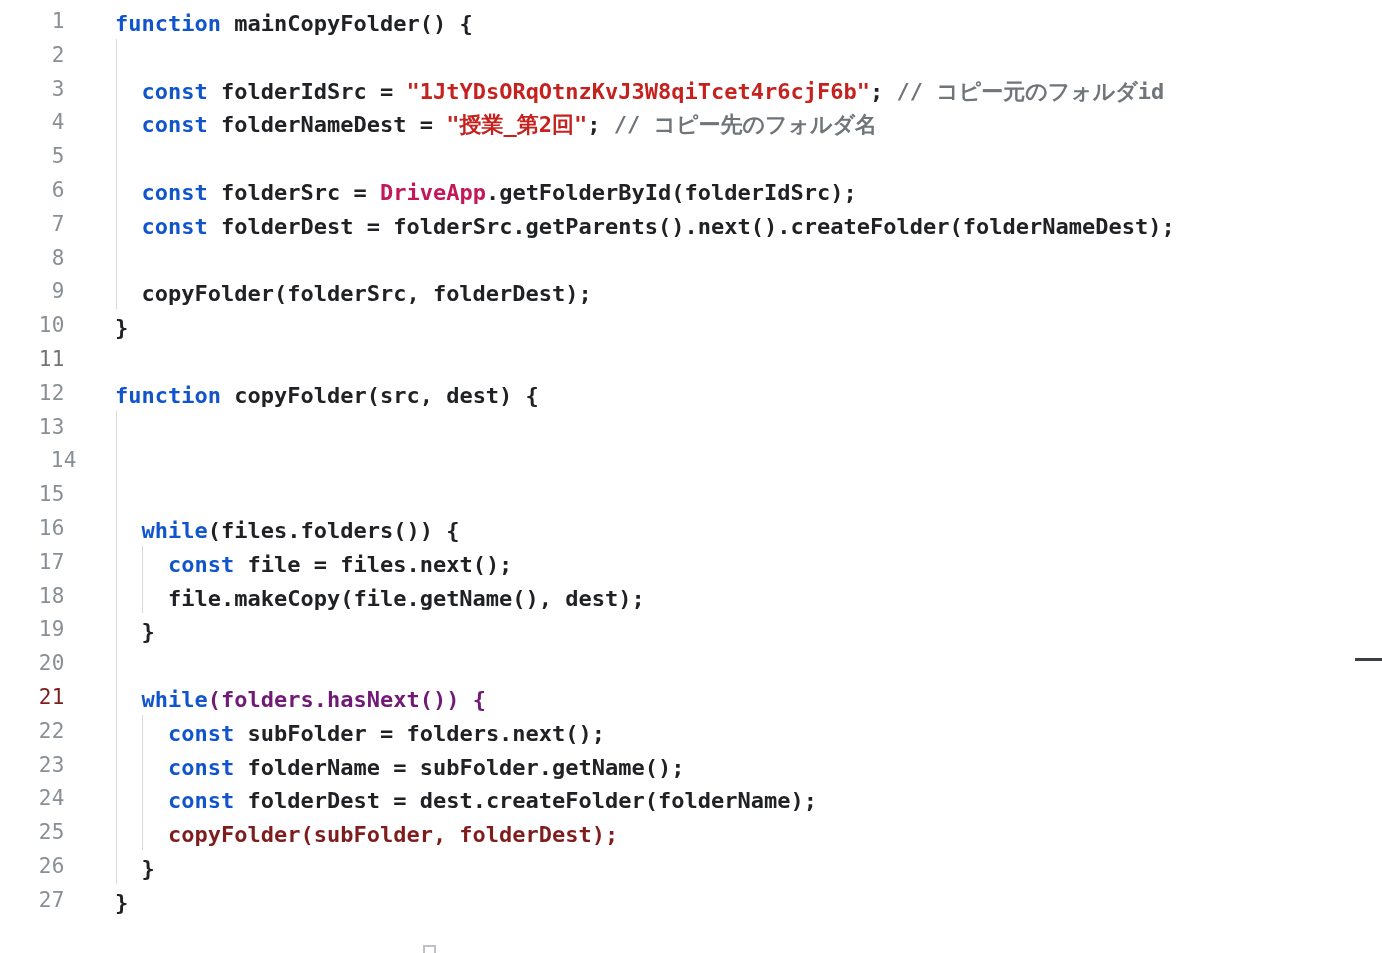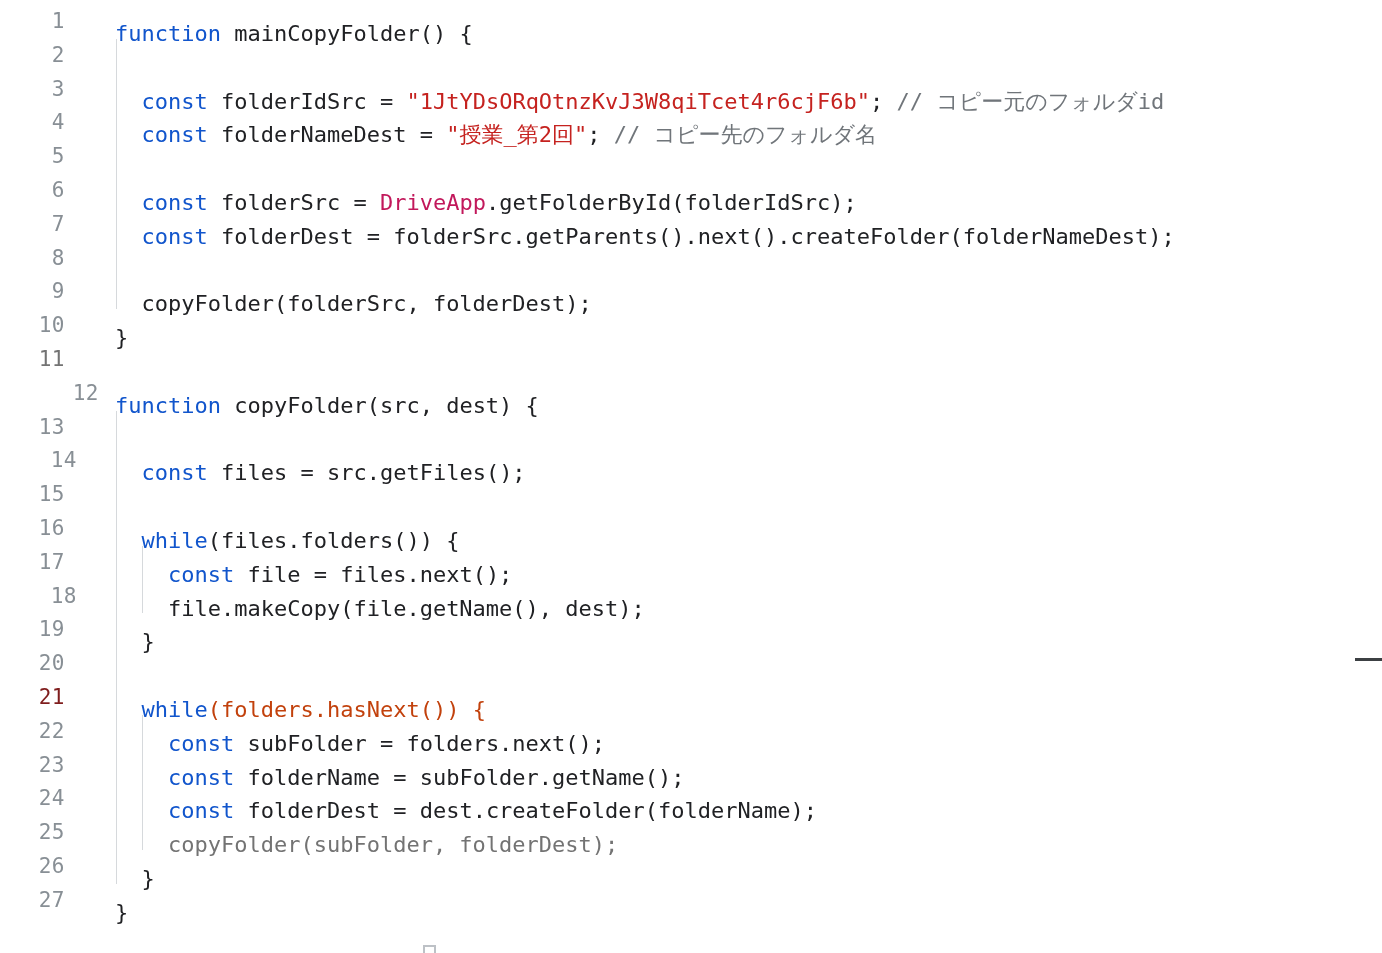--- a/index.html
+++ b/index.html
@@ -41,22 +41,23 @@
   }
   .guide {
     position: absolute;
     top: 0;
     bottom: 0;
     width: 1px;
   }
   .code {
     position: absolute;
     left: 115px;
-    top: 12px;
+    top: 2px;
     white-space: pre;
+    font-weight: bold;
   }
   .overview-marker {
     position: absolute;
     right: 0;
     top: 658px;
     width: 27px;
     height: 3px;
     background: #3c4043;
   }
   .bottom-glyph {
@@ -121,68 +122,67 @@
       </div>
       <div class="line">
         <span class="ln" style="color: rgb(136, 143, 149);">10</span>
         <span class="code"><span style="color: rgb(32, 33, 36);">}</span></span>
       </div>
       <div class="line">
         <span class="ln" style="color: #737373;">11</span>
         <span class="code"></span>
       </div>
       <div class="line">
-        <span class="ln" style="color: rgb(136, 143, 149); padding-left: 34px;">12</span>
+        <span class="ln" style="color: rgb(136, 143, 149);">12</span>
         <span class="code"><span style="color: rgb(17, 85, 204);">function</span><span style="color: rgb(32, 33, 36);"> copyFolder(src, dest) {</span></span>
       </div>
       <div class="line">
         <span class="ln" style="color: rgb(136, 143, 149);">13</span>
         <span class="guide" style="left: 115.5px; background: rgb(214, 217, 220);"></span>
       </div>
       <div class="line">
         <span class="ln" style="color: rgb(136, 143, 149); margin-left: 12px;">14</span>
         <span class="guide" style="left: 115.5px; background: rgb(214, 217, 220);"></span>
-        <span class="code"><span style="color: rgb(32, 33, 36);">  </span><span style="color: rgb(17, 85, 204);">const</span><span style="color: rgb(32, 33, 36);"> files = src.getFiles();</span></span>
       </div>
       <div class="line">
         <span class="ln" style="color: rgb(136, 143, 149);">15</span>
         <span class="guide" style="left: 115.5px; background: rgb(214, 217, 220);"></span>
         <span class="code"></span>
       </div>
       <div class="line">
         <span class="ln" style="color: rgb(136, 143, 149);">16</span>
         <span class="guide" style="left: 115.5px; background: rgb(214, 217, 220);"></span>
         <span class="code"><span style="color: rgb(32, 33, 36);">  </span><span style="color: rgb(17, 85, 204);">while</span><span style="color: rgb(32, 33, 36);">(files.folders()) {</span></span>
       </div>
       <div class="line">
         <span class="ln" style="color: rgb(136, 143, 149);">17</span>
         <span class="guide" style="left: 115.5px; background: rgb(214, 217, 220);"></span>
         <span class="guide" style="left: 141.9px; background: rgb(214, 217, 220);"></span>
         <span class="code"><span style="color: rgb(32, 33, 36);">    </span><span style="color: rgb(17, 85, 204);">const</span><span style="color: rgb(32, 33, 36);"> file = files.next();</span></span>
       </div>
       <div class="line">
-        <span class="ln" style="color: rgb(136, 143, 149); padding-left: 12px;">18</span>
+        <span class="ln" style="color: rgb(136, 143, 149);">18</span>
         <span class="guide" style="left: 115.5px; background: rgb(214, 217, 220);"></span>
         <span class="guide" style="left: 141.9px; background: rgb(214, 217, 220);"></span>
         <span class="code"><span style="color: rgb(32, 33, 36);">    file.makeCopy(file.getName(), dest);</span></span>
       </div>
       <div class="line">
         <span class="ln" style="color: rgb(136, 143, 149);">19</span>
         <span class="guide" style="left: 115.5px; background: rgb(214, 217, 220);"></span>
         <span class="code"><span style="color: rgb(32, 33, 36);">  }</span></span>
       </div>
       <div class="line">
         <span class="ln" style="color: rgb(136, 143, 149);">20</span>
         <span class="guide" style="left: 115.5px; background: rgb(214, 217, 220);"></span>
         <span class="code"></span>
       </div>
       <div class="line">
         <span class="ln" style="color: #7f1d1d;">21</span>
         <span class="guide" style="left: 115.5px; background: rgb(214, 217, 220);"></span>
-        <span class="code"><span style="color: rgb(32, 33, 36);">  </span><span style="color: rgb(17, 85, 204);">while</span><span style="color: #c2410c;">(folders.hasNext()) {</span></span>
+        <span class="code"><span style="color: rgb(32, 33, 36);">  </span><span style="color: rgb(17, 85, 204);">while</span><span style="color: #701a75;">(folders.hasNext()) {</span></span>
       </div>
       <div class="line">
         <span class="ln" style="color: rgb(136, 143, 149);">22</span>
         <span class="guide" style="left: 115.5px; background: rgb(214, 217, 220);"></span>
         <span class="guide" style="left: 141.9px; background: rgb(214, 217, 220);"></span>
         <span class="code"><span style="color: rgb(32, 33, 36);">    </span><span style="color: rgb(17, 85, 204);">const</span><span style="color: rgb(32, 33, 36);"> subFolder = folders.next();</span></span>
       </div>
       <div class="line">
         <span class="ln" style="color: rgb(136, 143, 149);">23</span>
         <span class="guide" style="left: 115.5px; background: rgb(214, 217, 220);"></span>
@@ -192,21 +192,21 @@
       <div class="line">
         <span class="ln" style="color: rgb(136, 143, 149);">24</span>
         <span class="guide" style="left: 115.5px; background: rgb(214, 217, 220);"></span>
         <span class="guide" style="left: 141.9px; background: rgb(214, 217, 220);"></span>
         <span class="code"><span style="color: rgb(32, 33, 36);">    </span><span style="color: rgb(17, 85, 204);">const</span><span style="color: rgb(32, 33, 36);"> folderDest = dest.createFolder(folderName);</span></span>
       </div>
       <div class="line">
         <span class="ln" style="color: rgb(136, 143, 149);">25</span>
         <span class="guide" style="left: 115.5px; background: rgb(214, 217, 220);"></span>
         <span class="guide" style="left: 141.9px; background: rgb(214, 217, 220);"></span>
-        <span class="code"><span style="color: #737373; margin-top: 20px;">    copyFolder(subFolder, folderDest);</span></span>
+        <span class="code"><span style="color: #7f1d1d; margin-top: 20px;">    copyFolder(subFolder, folderDest);</span></span>
       </div>
       <div class="line">
         <span class="ln" style="color: rgb(136, 143, 149);">26</span>
         <span class="guide" style="left: 115.5px; background: rgb(214, 217, 220);"></span>
         <span class="code"><span style="color: rgb(32, 33, 36);">  }</span></span>
       </div>
       <div class="line">
         <span class="ln" style="color: rgb(136, 143, 149);">27</span>
         <span class="code"><span style="color: rgb(32, 33, 36);">}</span></span>
       </div>

